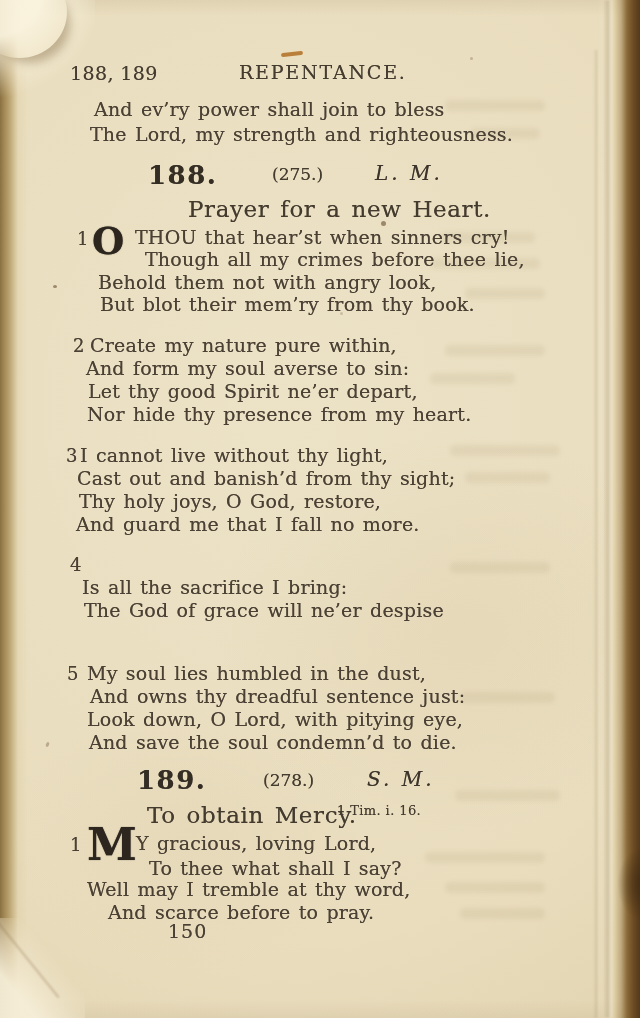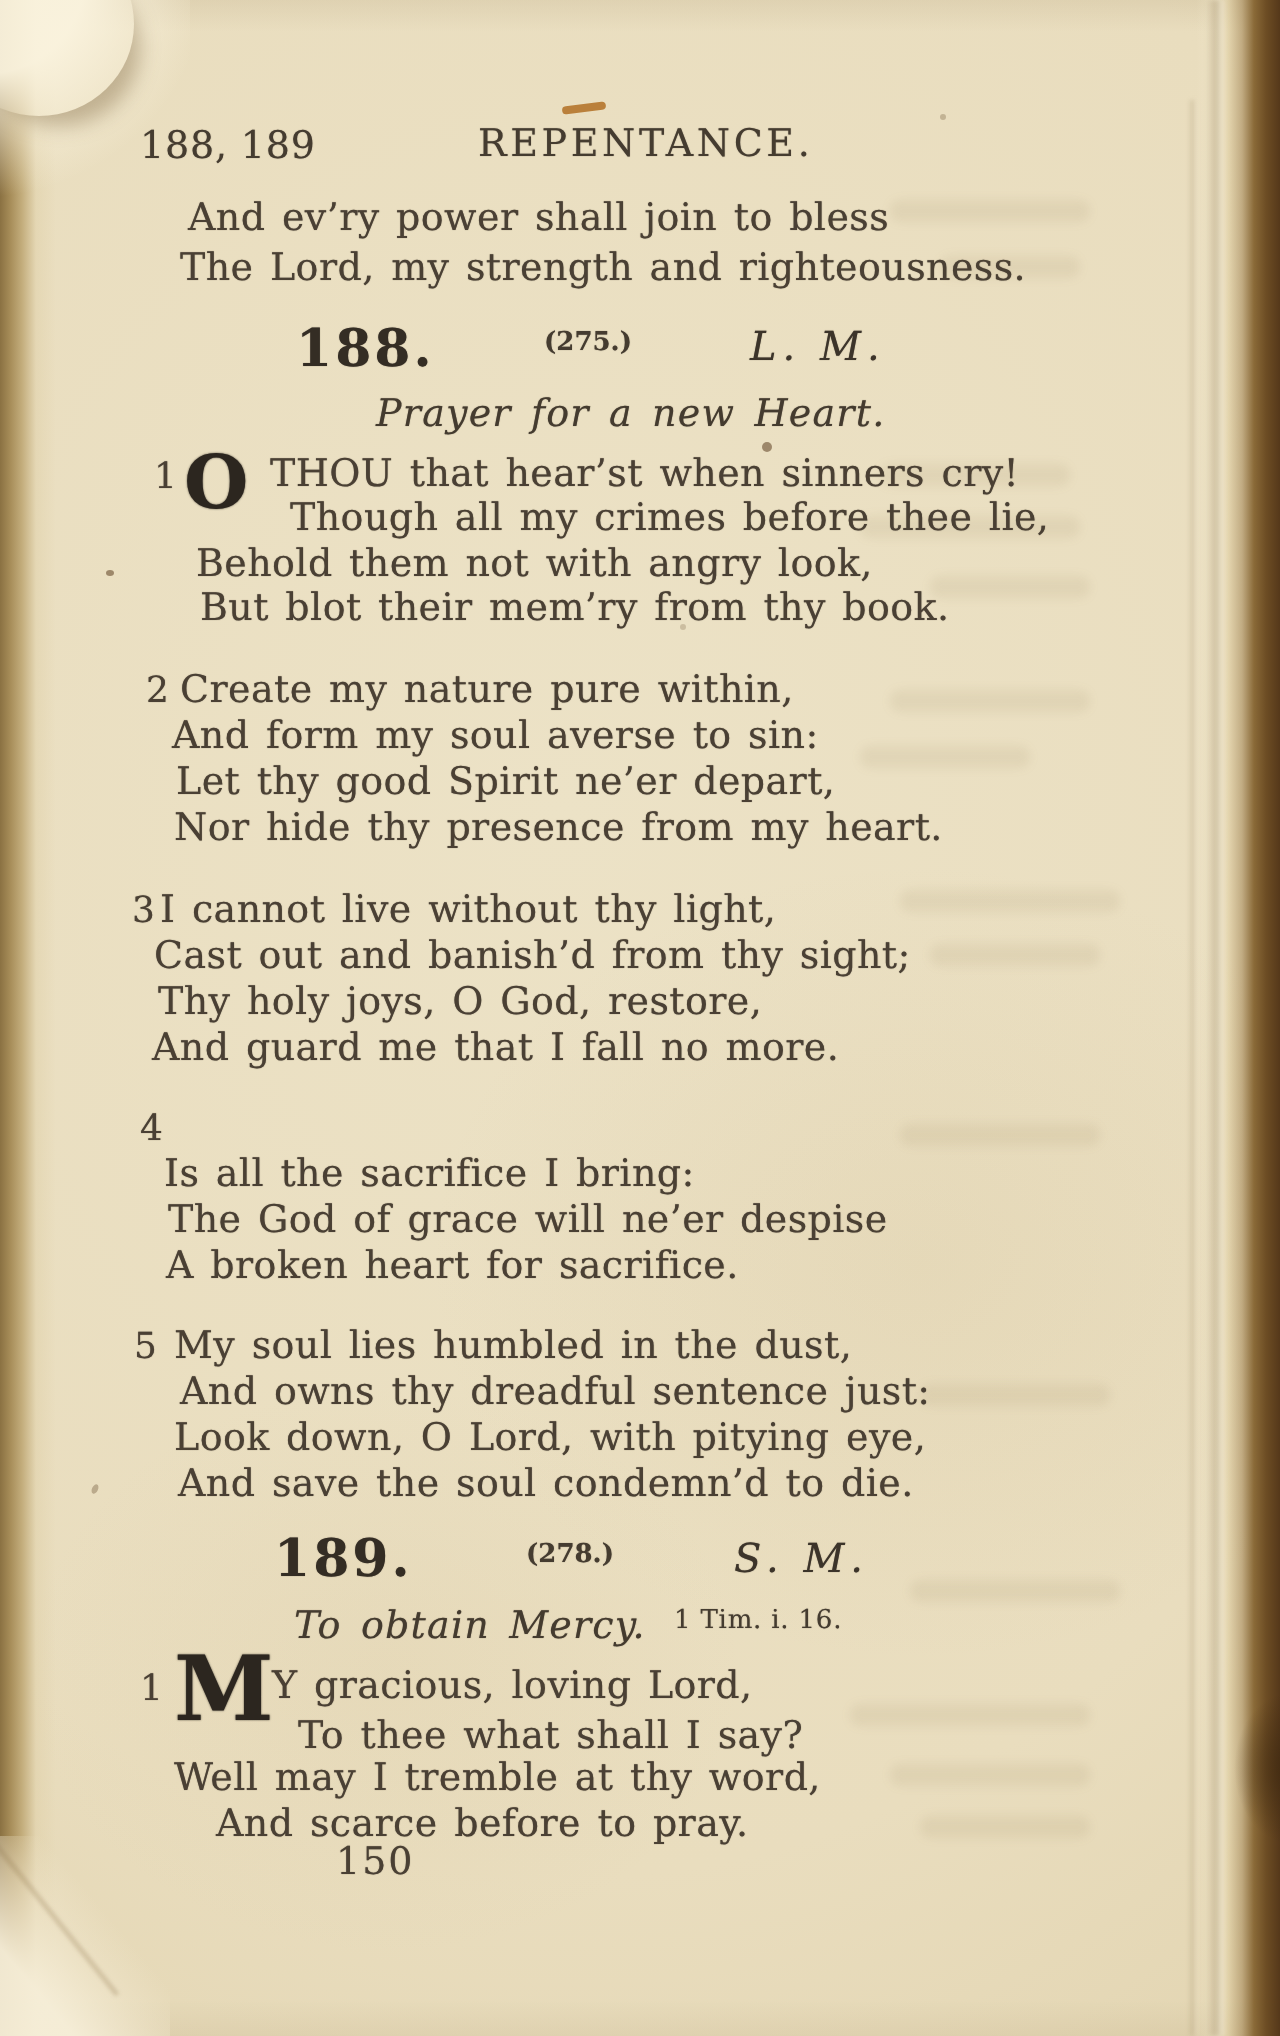--- a/index.html
+++ b/index.html
@@ -42,23 +42,23 @@
   .speck { position: absolute; border-radius: 50%; background: rgba(92,64,34,.55); }
   .dash { position: absolute; border-radius: 2px; background: #b5762c; }
 
   .txt { position: absolute; white-space: nowrap; color: #4a4034;
     text-shadow: 0 0 .5px rgba(74,64,52,.7); }
   .ln { font-size: 19px; letter-spacing: .2px; word-spacing: 2px; }
   .num { font-size: 18px; }
   .runhead { font-size: 19px; letter-spacing: .4px; color: #453c30; }
   .sect { letter-spacing: 1.8px; }
   .hnum { font-size: 26px; font-weight: bold; letter-spacing: 1.5px; color: #342d24; }
-  .tref { font-size: 13px; color: #453c30; font-weight: bold; }
+  .tref { font-size: 17px; color: #453c30; }
   .meter { font-size: 20px; letter-spacing: 3px; color: #3c342a; font-style: italic; }
-  .subtitle { font-style: italic; font-size: 19px; letter-spacing: .6px; word-spacing: 3px; color: #443b2f; }
+  .subtitle { font-size: 23px; letter-spacing: .6px; word-spacing: 3px; color: #443b2f; }
   .subref { font-style: normal; font-size: 13px; color: #453c30; letter-spacing: .4px; }
   .dropcap { position: absolute; font-weight: bold; line-height: 1; color: #2c261f;
     text-shadow: 0 0 1px rgba(44,38,31,.85); }
   .pgnum { font-size: 19px; letter-spacing: 1px; }
 </style>
 </head>
 <body>
 
 <div class="page">
 
@@ -121,21 +121,20 @@
 
   <div class="txt num" style="left:66px;top:445px">3</div>
   <div class="txt ln" style="left:80px;top:444px">I cannot live without thy light,</div>
   <div class="txt ln" style="left:77px;top:467px">Cast out and banish’d from thy sight;</div>
   <div class="txt ln" style="left:79px;top:490px">Thy holy joys, O God, restore,</div>
   <div class="txt ln" style="left:76px;top:513px">And guard me that I fall no more.</div>
 
   <div class="txt num" style="left:70px;top:554px">4</div>
   <div class="txt ln" style="left:82px;top:576px">Is all the sacrifice I bring:</div>
   <div class="txt ln" style="left:84px;top:599px">The God of grace will ne’er despise</div>
-  <div class="txt ln" style="left:83px;top:622px">A broken heart for sacrifice.</div>
 
   <div class="txt num" style="left:67px;top:663px">5</div>
   <div class="txt ln" style="left:87px;top:662px">My soul lies humbled in the dust,</div>
   <div class="txt ln" style="left:90px;top:685px">And owns thy dreadful sentence just:</div>
   <div class="txt ln" style="left:87px;top:708px">Look down, O Lord, with pitying eye,</div>
   <div class="txt ln" style="left:89px;top:731px">And save the soul condemn’d to die.</div>
 
   <div class="txt hnum" style="left:137px;top:765px">189.</div>
   <div class="txt tref" style="left:263px;top:770px">(278.)</div>
   <div class="txt meter" style="left:367px;top:767px">S. M.</div>

